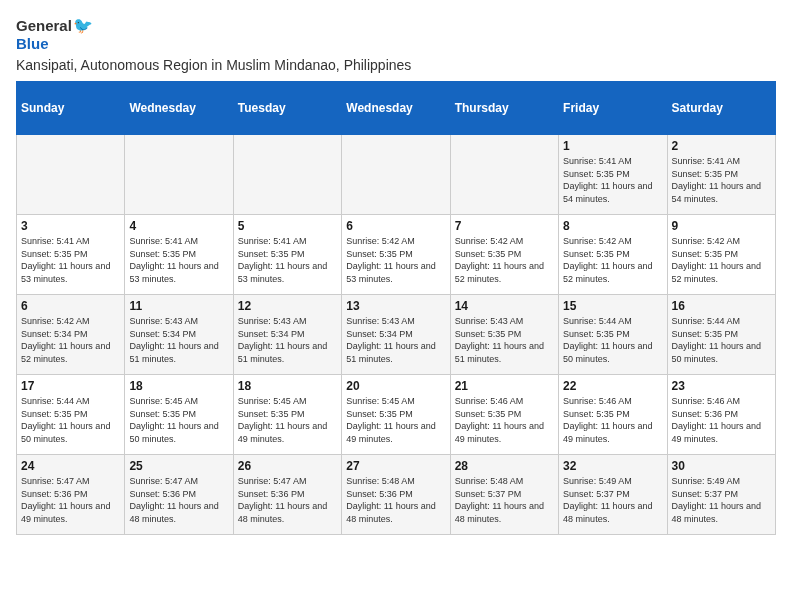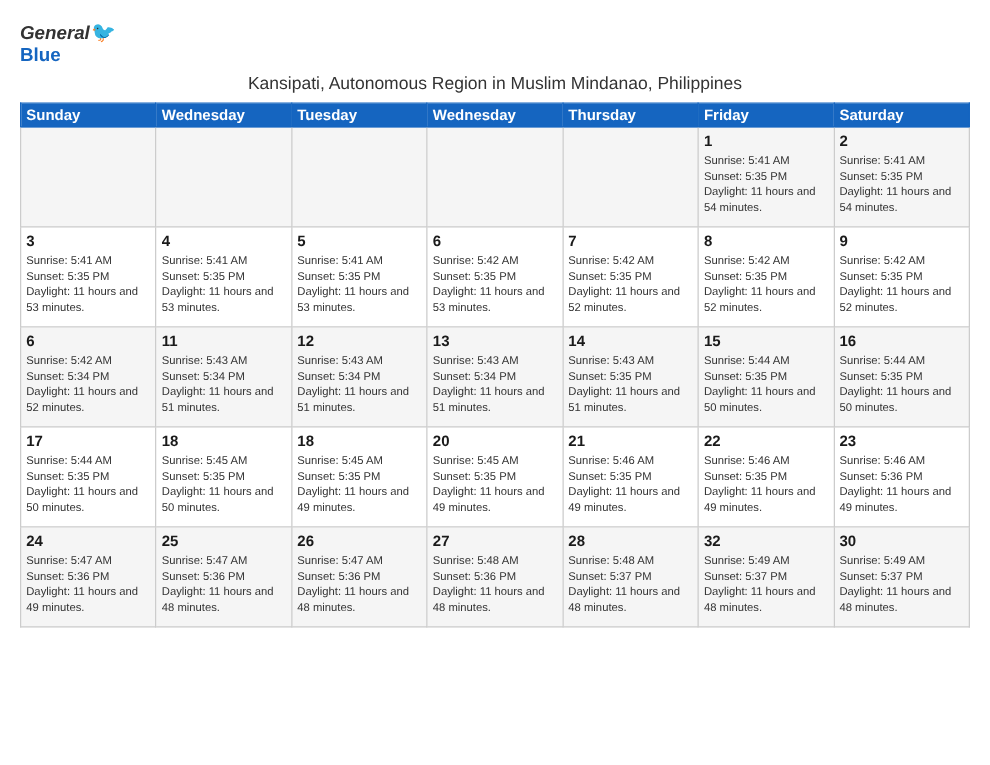--- a/index.html
+++ b/index.html
@@ -16,36 +16,36 @@
       justify-content: space-between;
       margin-bottom: 4px;
     }
     .month-title {
       font-size: 36px;
       font-weight: bold;
       color: #1a1a1a;
       text-align: right;
     }
     .subtitle {
-      text-align: center;
+      text-align: left;
       font-size: 14px;
       color: #333;
       margin-bottom: 8px;
       font-weight: normal;
     }
     table {
       width: 100%;
       border-collapse: collapse;
       font-size: 10px;
     }
     thead tr th {
       background-color: #1565c0;
       color: #fff;
       text-align: left;
-      padding: 2px 4px;
+      padding: 19px 4px;
       font-size: 12px;
       font-weight: bold;
       border: 1px solid #1565c0;
     }
     tbody tr td {
       border: 1px solid #ccc;
       vertical-align: top;
       padding: 4px;
       height: 80px;
       width: calc(100% / 7);
@@ -77,21 +77,21 @@
       gap: 2px;
     }
   </style>
 </head>
 <body>
 
 <div class="header">
   <div class="logo-wrapper">
     <div>
       <div style="display:flex;align-items:center;gap:0px;">
-        <span style="font-size:15px;font-weight:bold;color:#333;font-style:italic;">General</span>
+        <span style="font-size:15px;font-weight:bold;color:#333;">General</span>
         <span style="color:#1565c0;font-size:16px;margin-left:1px;">🐦</span>
       </div>
       <div>
         <span style="font-size:15px;font-weight:bold;color:#1565c0;">Blue</span>
       </div>
     </div>
   </div>
 </div>
 
 <div class="subtitle">Kansipati, Autonomous Region in Muslim Mindanao, Philippines</div>

